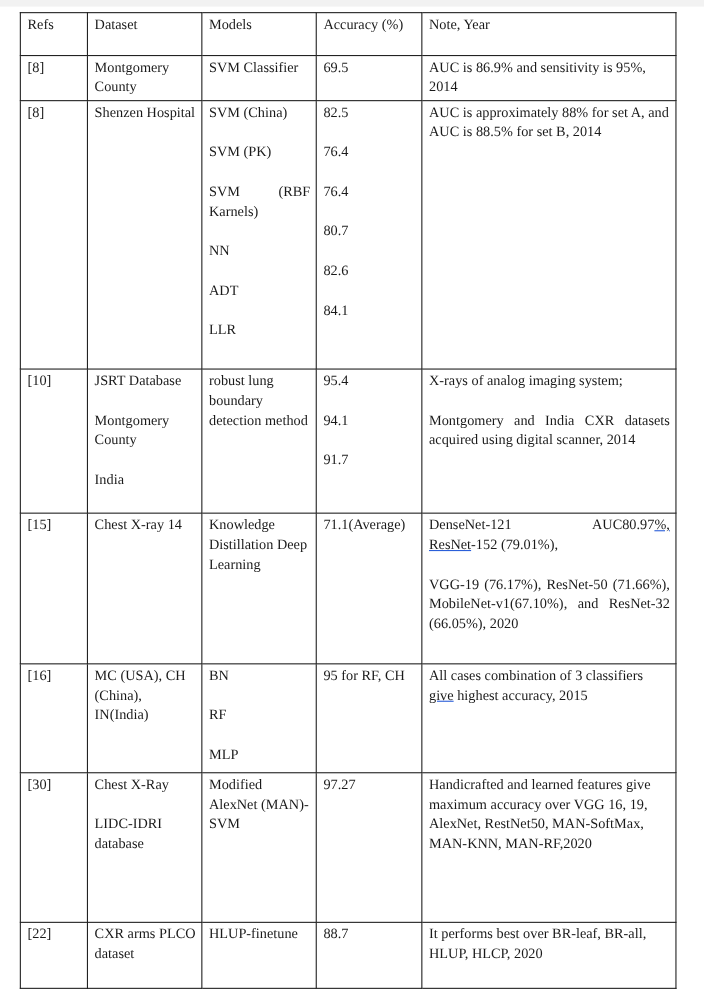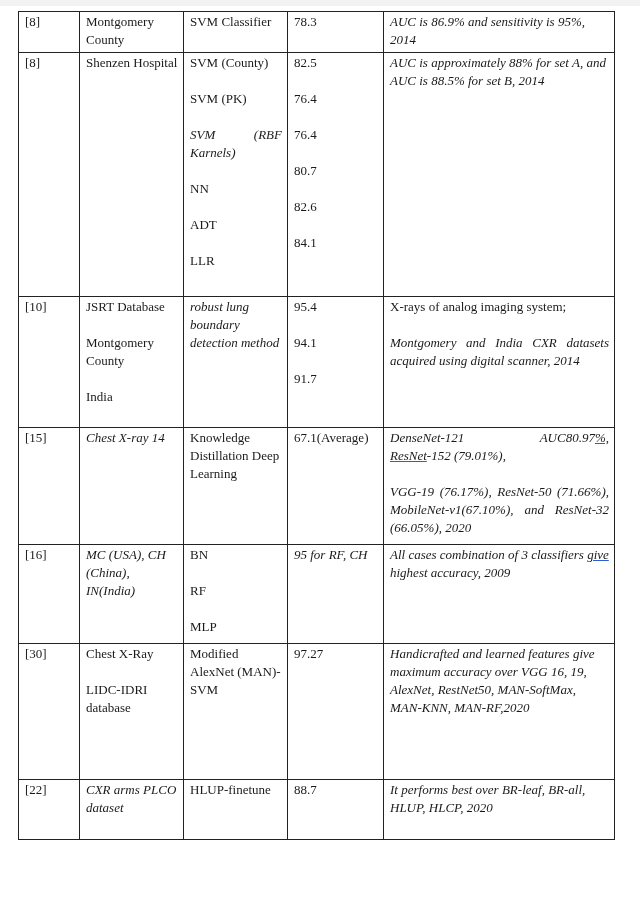--- a/index.html
+++ b/index.html
@@ -27,60 +27,67 @@
     vertical-align: top;
     padding: 1px 5px 2px 6px;
     font-weight: normal;
     text-align: left;
   }
   col.c-ref { width: 61px; }
   col.c-ds { width: 104px; }
   col.c-mod { width: 104px; }
   col.c-acc { width: 96px; }
   col.c-note { width: 231px; }
-  .justify { text-align: justify; text-align-last: left; font-style: italic; }
+  .justify { text-align: justify; text-align-last: left; }
   .ul { text-decoration: underline; text-decoration-color: #2b5fd9; text-align: center; }
   .gap { height: 18px; }
   tr.h-header { height: 39px; }
   tr.h-r1 { height: 41px; }
   tr.h-r2 { height: 244px; }
   tr.h-r3 { height: 131px; }
-  tr.h-r4 { height: 117px; }
+  tr.h-r4 { height: 137px; }
   tr.h-r5 { height: 99px; }
   tr.h-r6 { height: 136px; }
   tr.h-r7 { height: 60px; }
 </style>
 </head>
 <body>
 
 <div class="topbar"></div>
 
 <table class="lit">
   <colgroup>
     <col class="c-ref">
       <col class="c-ds">
       <col class="c-mod">
       <col class="c-acc">
       <col class="c-note">
   </colgroup>
   <tbody>
+      <tr class="h-header">
+    <th>Refs</th>
+    <th>Dataset</th>
+    <th>Models</th>
+    <th>Accuracy (%)</th>
+    <th>Note, Year</th>
+  </tr>
 
   <tr class="h-r1">
     <td>[8]</td>
     <td>Montgomery County</td>
     <td>SVM Classifier</td>
-    <td>78.3</td>
+    <td>69.5</td>
     <td class="justify">AUC is 86.9% and sensitivity is 95%, 2014</td>
   </tr>
 
   <tr class="h-r2">
     <td>[8]</td>
     <td>Shenzen Hospital</td>
     <td>
-      <div>SVM (County)</div>
+      <div>SVM (China)</div>
       <div class="gap"></div>
       <div>SVM (PK)</div>
       <div class="gap"></div>
       <div class="justify">SVM (RBF Karnels)</div>
       <div class="gap"></div>
       <div>NN</div>
       <div class="gap"></div>
       <div>ADT</div>
       <div class="gap"></div>
       <div>LLR</div>
@@ -122,21 +129,21 @@
       <div>X-rays of analog imaging system;</div>
       <div class="gap"></div>
       <div class="justify">Montgomery and India CXR datasets acquired using digital scanner, 2014</div>
     </td>
   </tr>
 
   <tr class="h-r4">
     <td>[15]</td>
     <td class="justify">Chest X-ray 14</td>
     <td>Knowledge Distillation Deep Learning</td>
-    <td style="word-break: break-all;">67.1(Average)</td>
+    <td style="word-break: break-all;">71.1(Average)</td>
     <td>
       <div class="justify">
         <span>DenseNet-121</span>
         <span style="float:right;"><span>AUC80.97</span><span class="ul">%,</span></span>
         <div style="clear:both;"></div>
         <span class="ul">ResNet</span><span>-152 (79.01%),</span>
       </div>
       <div class="gap"></div>
       <div class="justify">VGG-19 (76.17%), ResNet-50 (71.66%), MobileNet-v1(67.10%), and ResNet-32 (66.05%), 2020</div>
     </td>
@@ -146,21 +153,21 @@
     <td>[16]</td>
     <td class="justify">MC (USA), CH (China), IN(India)</td>
     <td>
       <div>BN</div>
       <div class="gap"></div>
       <div>RF</div>
       <div class="gap"></div>
       <div>MLP</div>
     </td>
     <td class="justify">95 for RF, CH</td>
-    <td class="justify"><span>All cases combination of 3 classifiers </span><span class="ul">give</span><span> highest accuracy, 2009</span></td>
+    <td class="justify"><span>All cases combination of 3 classifiers </span><span class="ul">give</span><span> highest accuracy, 2015</span></td>
   </tr>
 
   <tr class="h-r6">
     <td>[30]</td>
     <td>
       <div>Chest X-Ray</div>
       <div class="gap"></div>
       <div>LIDC-IDRI database</div>
     </td>
     <td>Modified AlexNet (MAN)-SVM</td>

